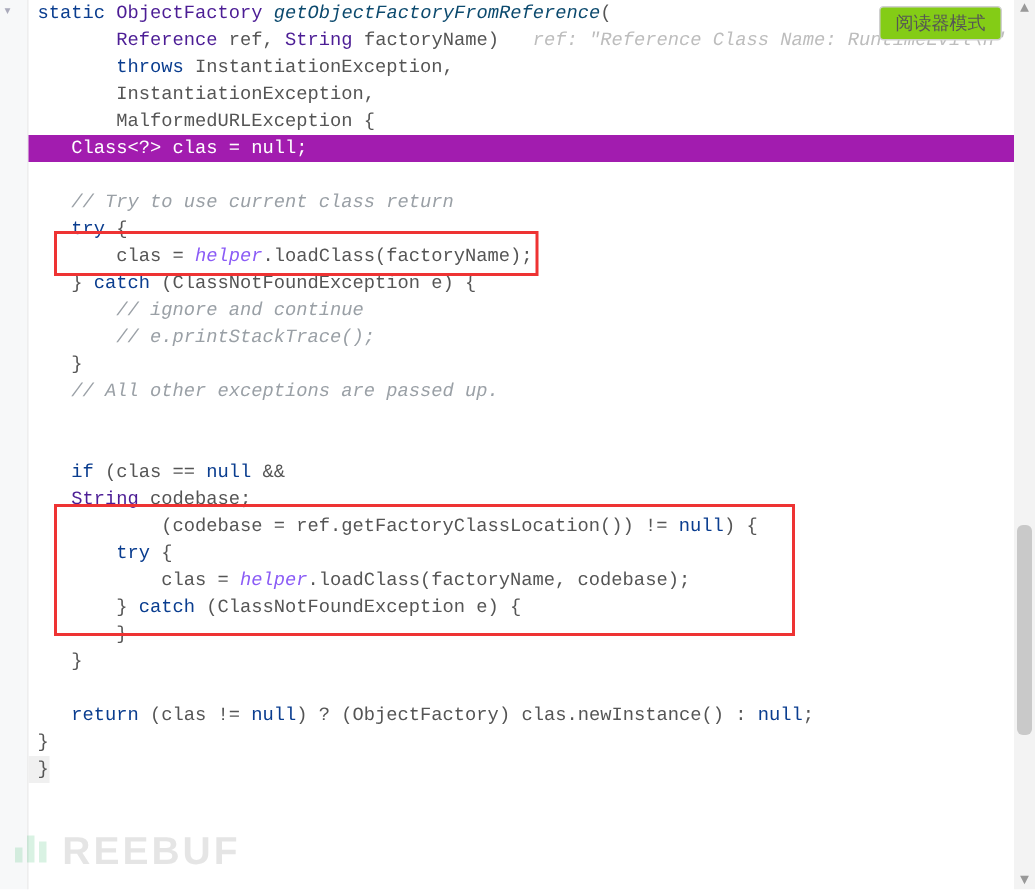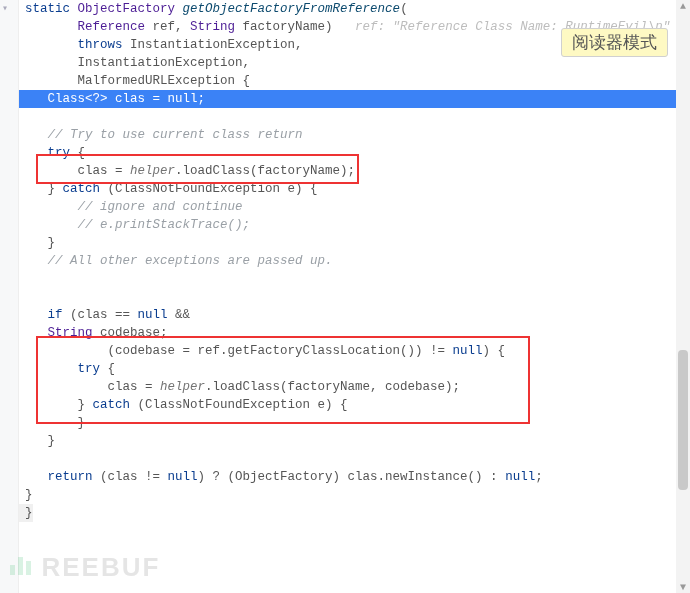--- a/index.html
+++ b/index.html
@@ -1,30 +1,30 @@
 <!DOCTYPE html>
 <html><head>
 <meta charset="utf-8">
 <style>
   html,body{margin:0;padding:0;width:690px;height:593px;overflow:hidden;background:#fff;font-family:Menlo,Consolas,"Courier New",monospace;font-size:12.5px;color:#555;}
   .editor{position:relative;width:100%;height:100%;}
   .gutter{position:absolute;left:0;top:0;width:18px;height:100%;background:#f7f8f9;border-right:1px solid #eee;}
   .gutter .fold{position:absolute;left:2px;top:2px;color:#aab;font-size:10px;}
   .code-area{position:absolute;left:19px;top:0;right:0;}
   .line{white-space:pre;height:18px;line-height:18px;padding-left:6px;}
-  .line.highlighted{background:#3b82f6;color:#fff;}
+  .line.highlighted{background:#a21caf;color:#fff;}
   .kw{color:#4c1d95;}            
   .kw2{color:#0a3d8f;}           
   .mname{color:#0c4a6e;font-style:italic;} 
   .cmt{color:#9aa0a6;font-style:italic;}
-  .field{font-style:italic;color:#737373;}
+  .field{font-style:italic;color:#8b5cf6;}
   .brace{color:#555;}
   .ghost{color:#bdbdbd;font-style:italic;}
   .redbox{position:absolute;border:2px solid #e33;pointer-events:none;}
-  .badge{position:absolute;right:22px;top:4px;background:#fef9c3;border:1px solid #d0d0d0;border-radius:3px;padding:2px 10px;font-size:17px;color:#555;font-family:"Helvetica Neue",Arial,sans-serif;margin-top:24px;}
+  .badge{position:absolute;right:22px;top:4px;background:#84cc16;border:1px solid #d0d0d0;border-radius:3px;padding:2px 10px;font-size:12px;color:#555;font-family:"Helvetica Neue",Arial,sans-serif;}
   .scrollbar-v{position:absolute;right:0;top:0;width:14px;height:100%;background:#f3f3f3;}
   .scrollbar-v .thumb{position:absolute;left:2px;right:2px;top:350px;height:140px;background:#c9c9c9;border-radius:4px;}
   .scrollbar-v .arrow{position:absolute;left:2px;width:10px;height:10px;color:#999;text-align:center;font-size:10px;}
   .scrollbar-v .arrow.up{top:1px;}
   .scrollbar-v .arrow.dn{bottom:1px;}
   .watermark{position:absolute;left:10px;bottom:10px;opacity:0.18;font-family:Arial,sans-serif;}
   .watermark .bars{display:inline-block;vertical-align:middle;}
   .watermark .bars span{display:inline-block;width:5px;margin-right:3px;background:#34b96a;}
   .watermark .bars span.b1{height:10px;}
   .watermark .bars span.b2{height:18px;}

